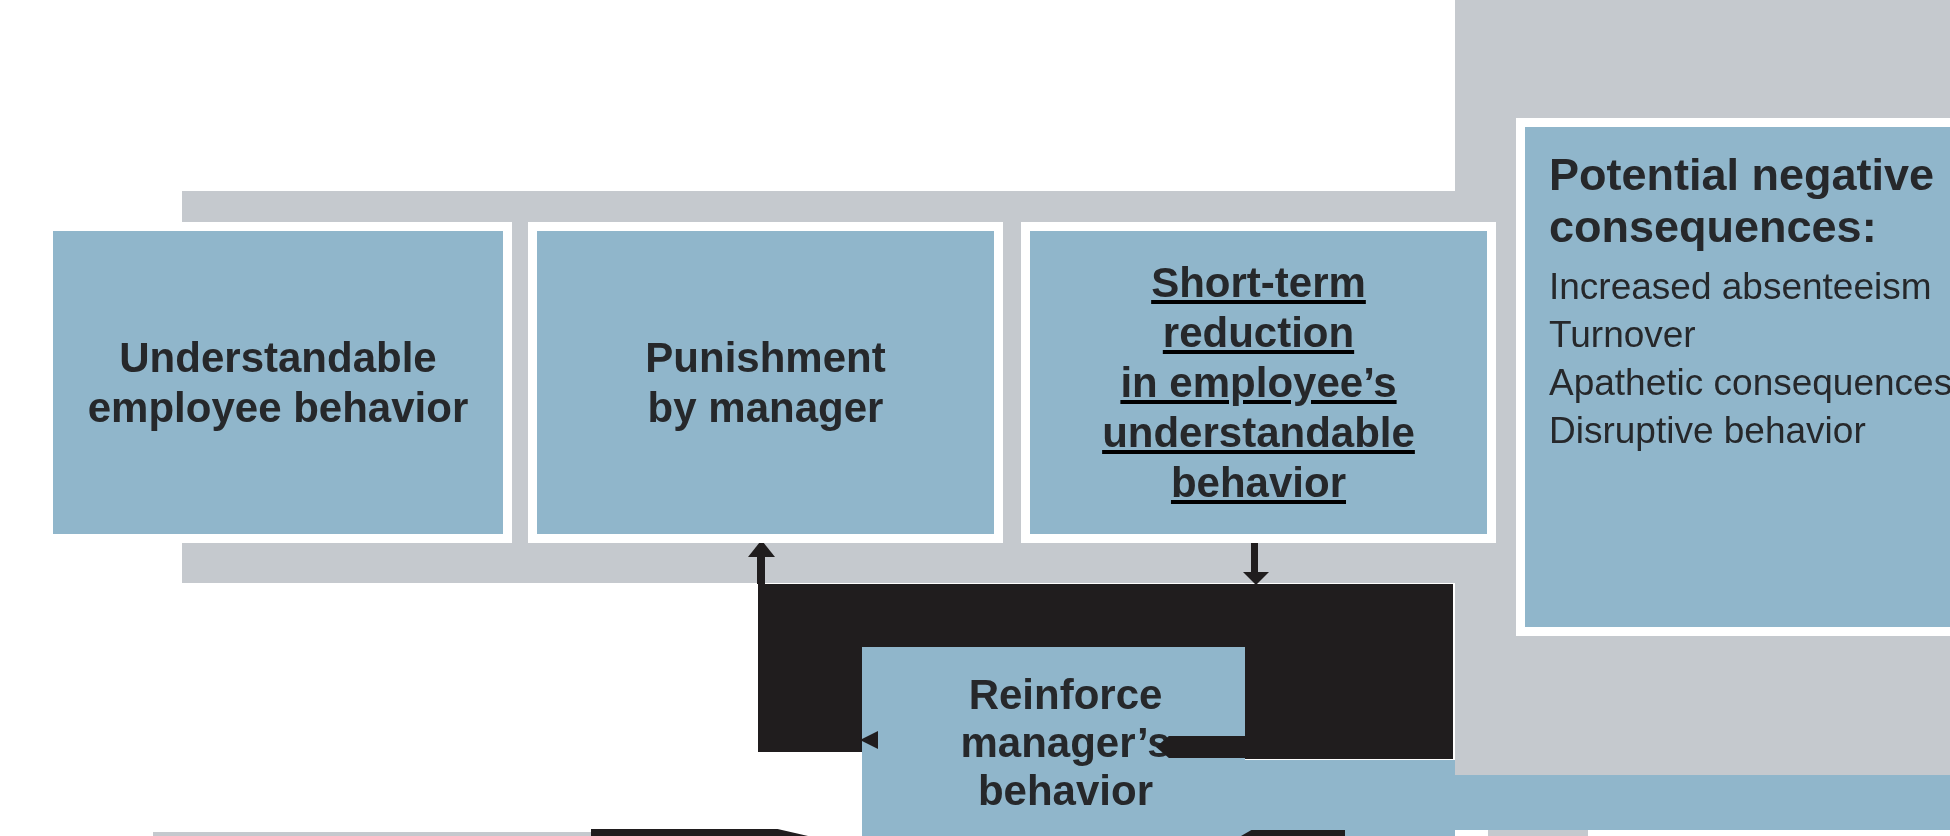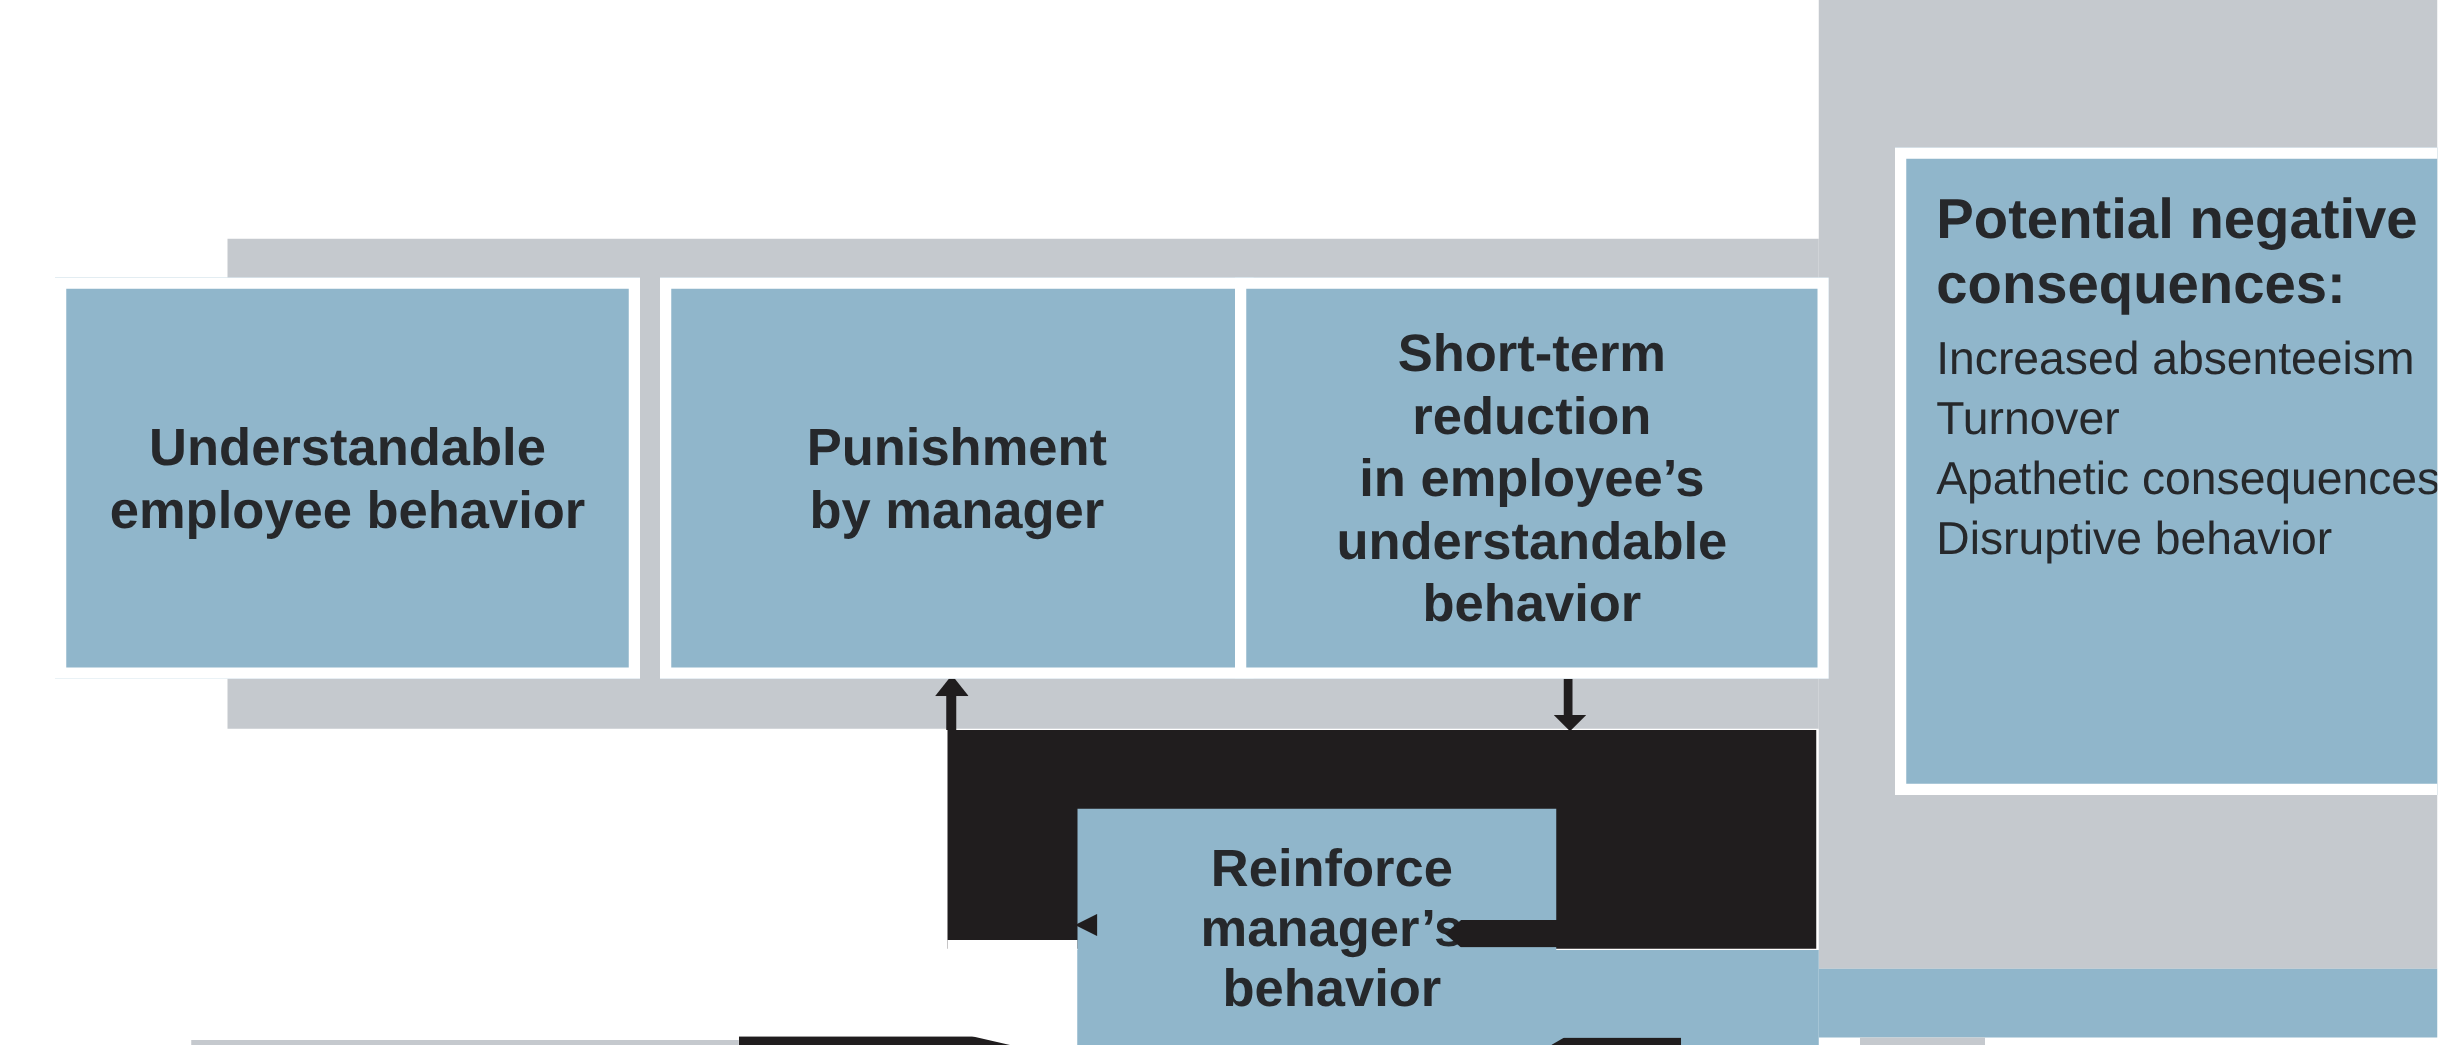--- a/index.html
+++ b/index.html
@@ -46,21 +46,21 @@
   #black-bottom-trap{left:1203px;top:830px;width:104px;height:6px;z-index:6;
     clip-path:polygon(10% 0,100% 0,100% 100%,0 100%);}
 
   
   .flow-box{
     background:var(--blue);border:9px solid #fff;box-sizing:border-box;z-index:5;
     display:flex;align-items:center;justify-content:center;
   }
   #box1{left:6px;top:222px;width:468px;height:321px;}
   #box2{left:490px;top:222px;width:475px;height:321px;}
-  #box3{left:950px;top:222px;width:475px;height:321px;}
+  #box3{left:983px;top:222px;width:475px;height:321px;text-decoration:underline;}
   #conseq{left:1478px;top:118px;width:469px;height:518px;
     background:var(--blue);border:9px solid #fff;box-sizing:border-box;z-index:5;
     padding:22px 8px 0 24px;display:block;}
 
   .box-label{
     font-weight:bold;font-size:42px;line-height:50px;color:var(--text);
     text-align:center;white-space:pre-line;
   }
   #reinforce-label{font-weight:bold;font-size:42px;line-height:48px;color:var(--text);
     text-align:center;white-space:pre-line;}

